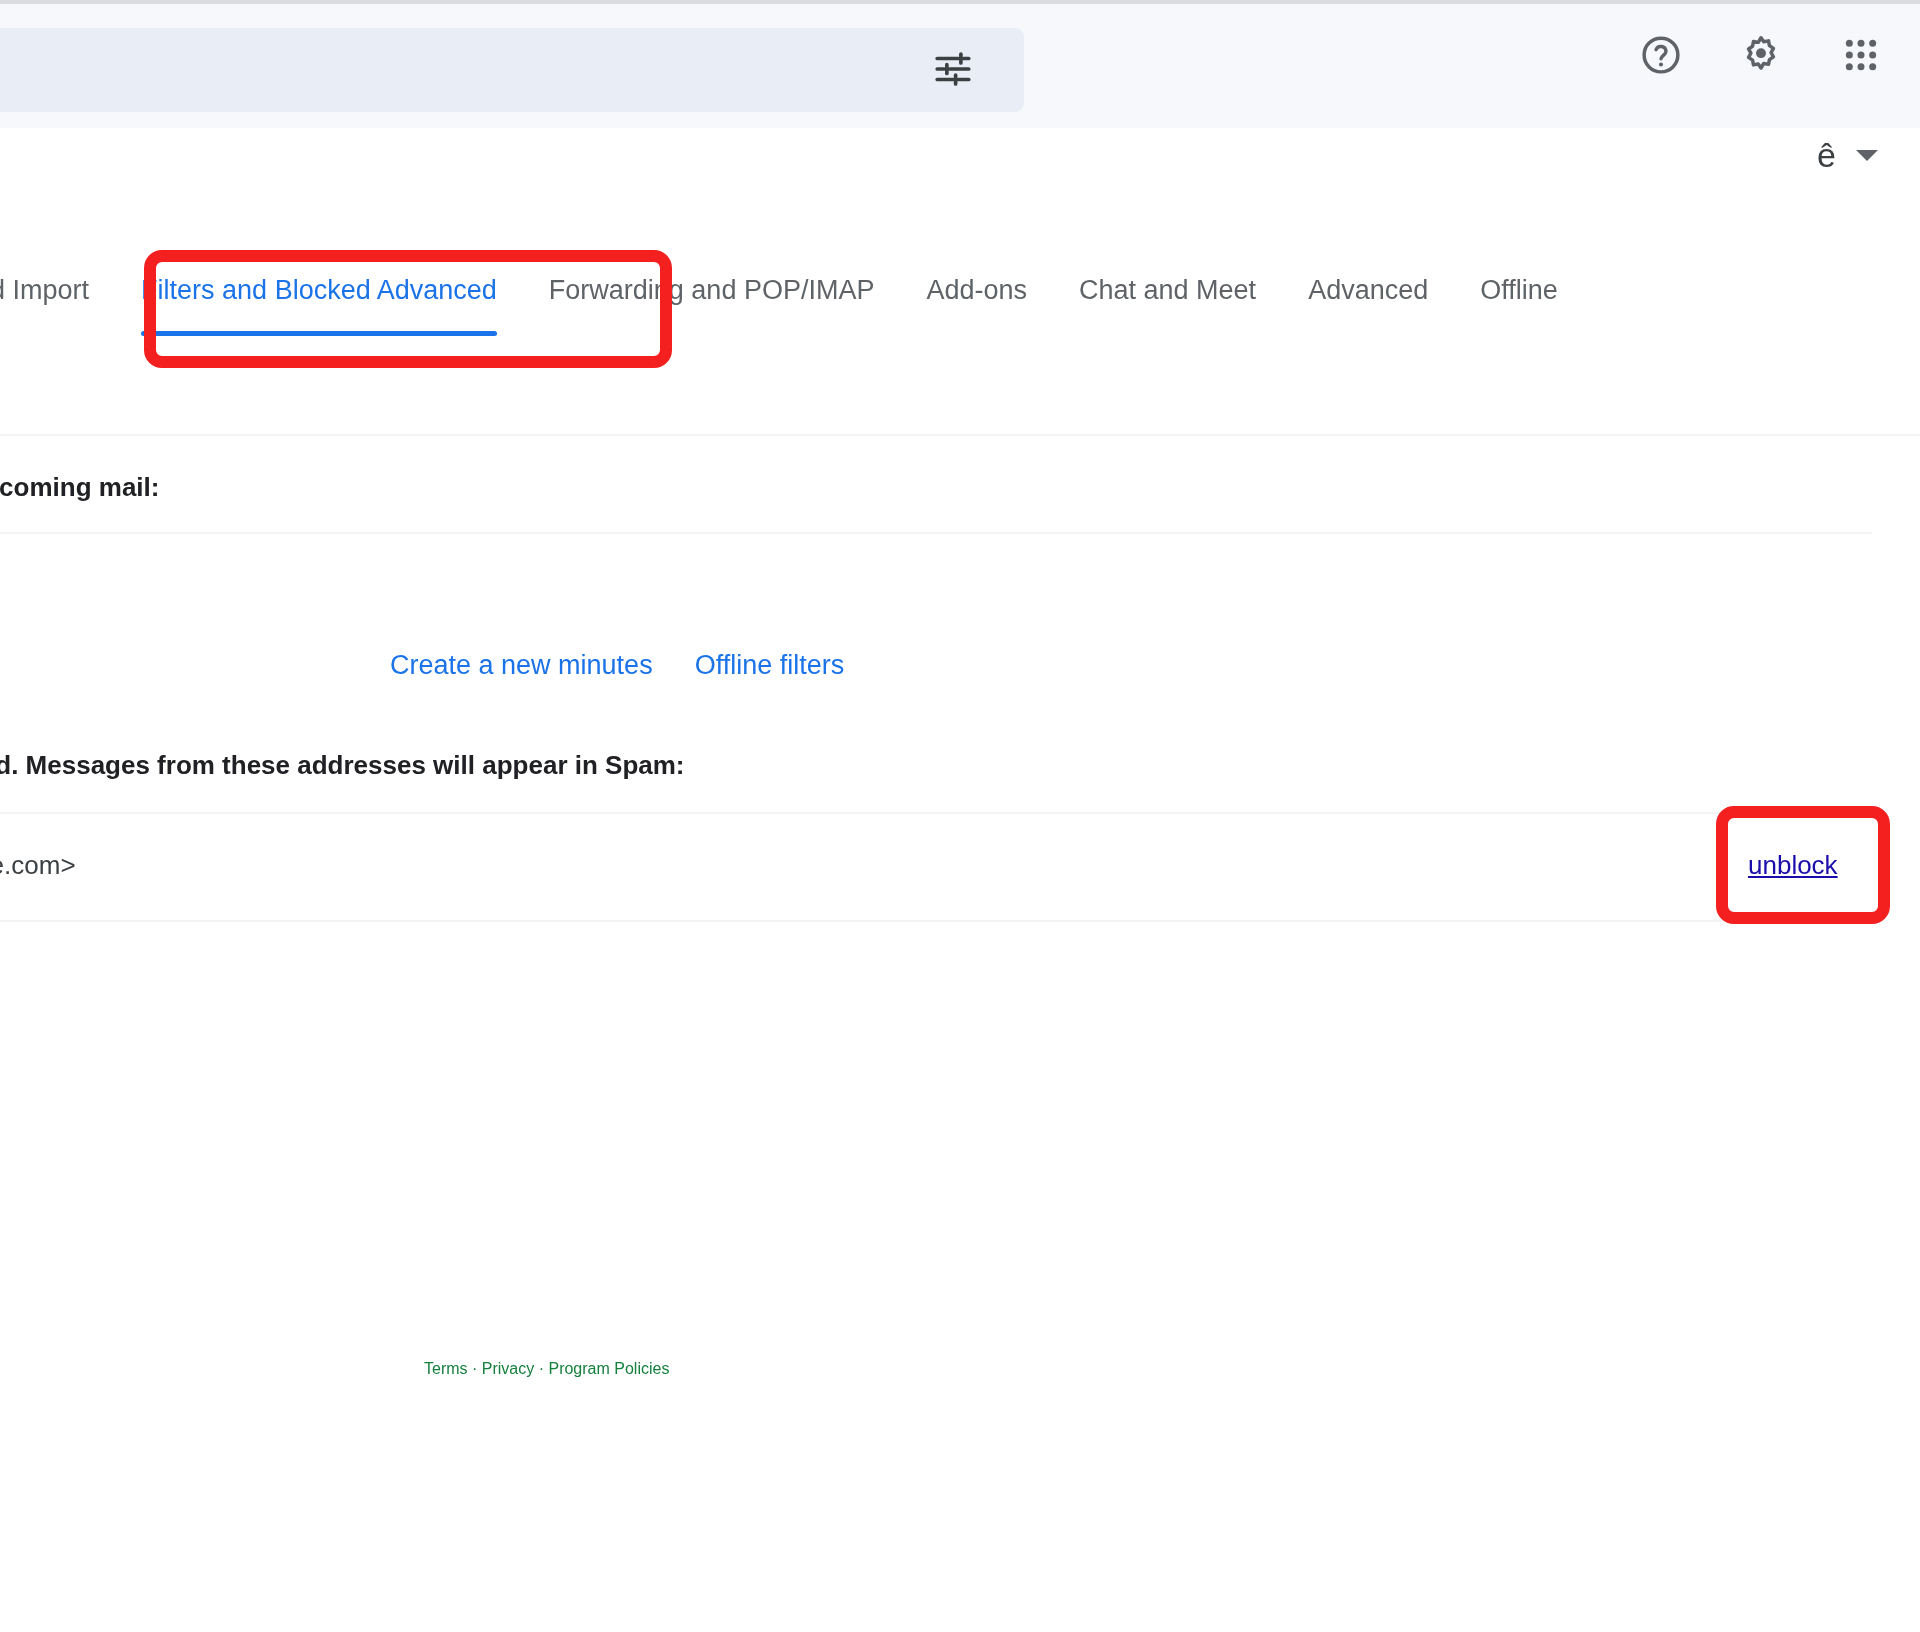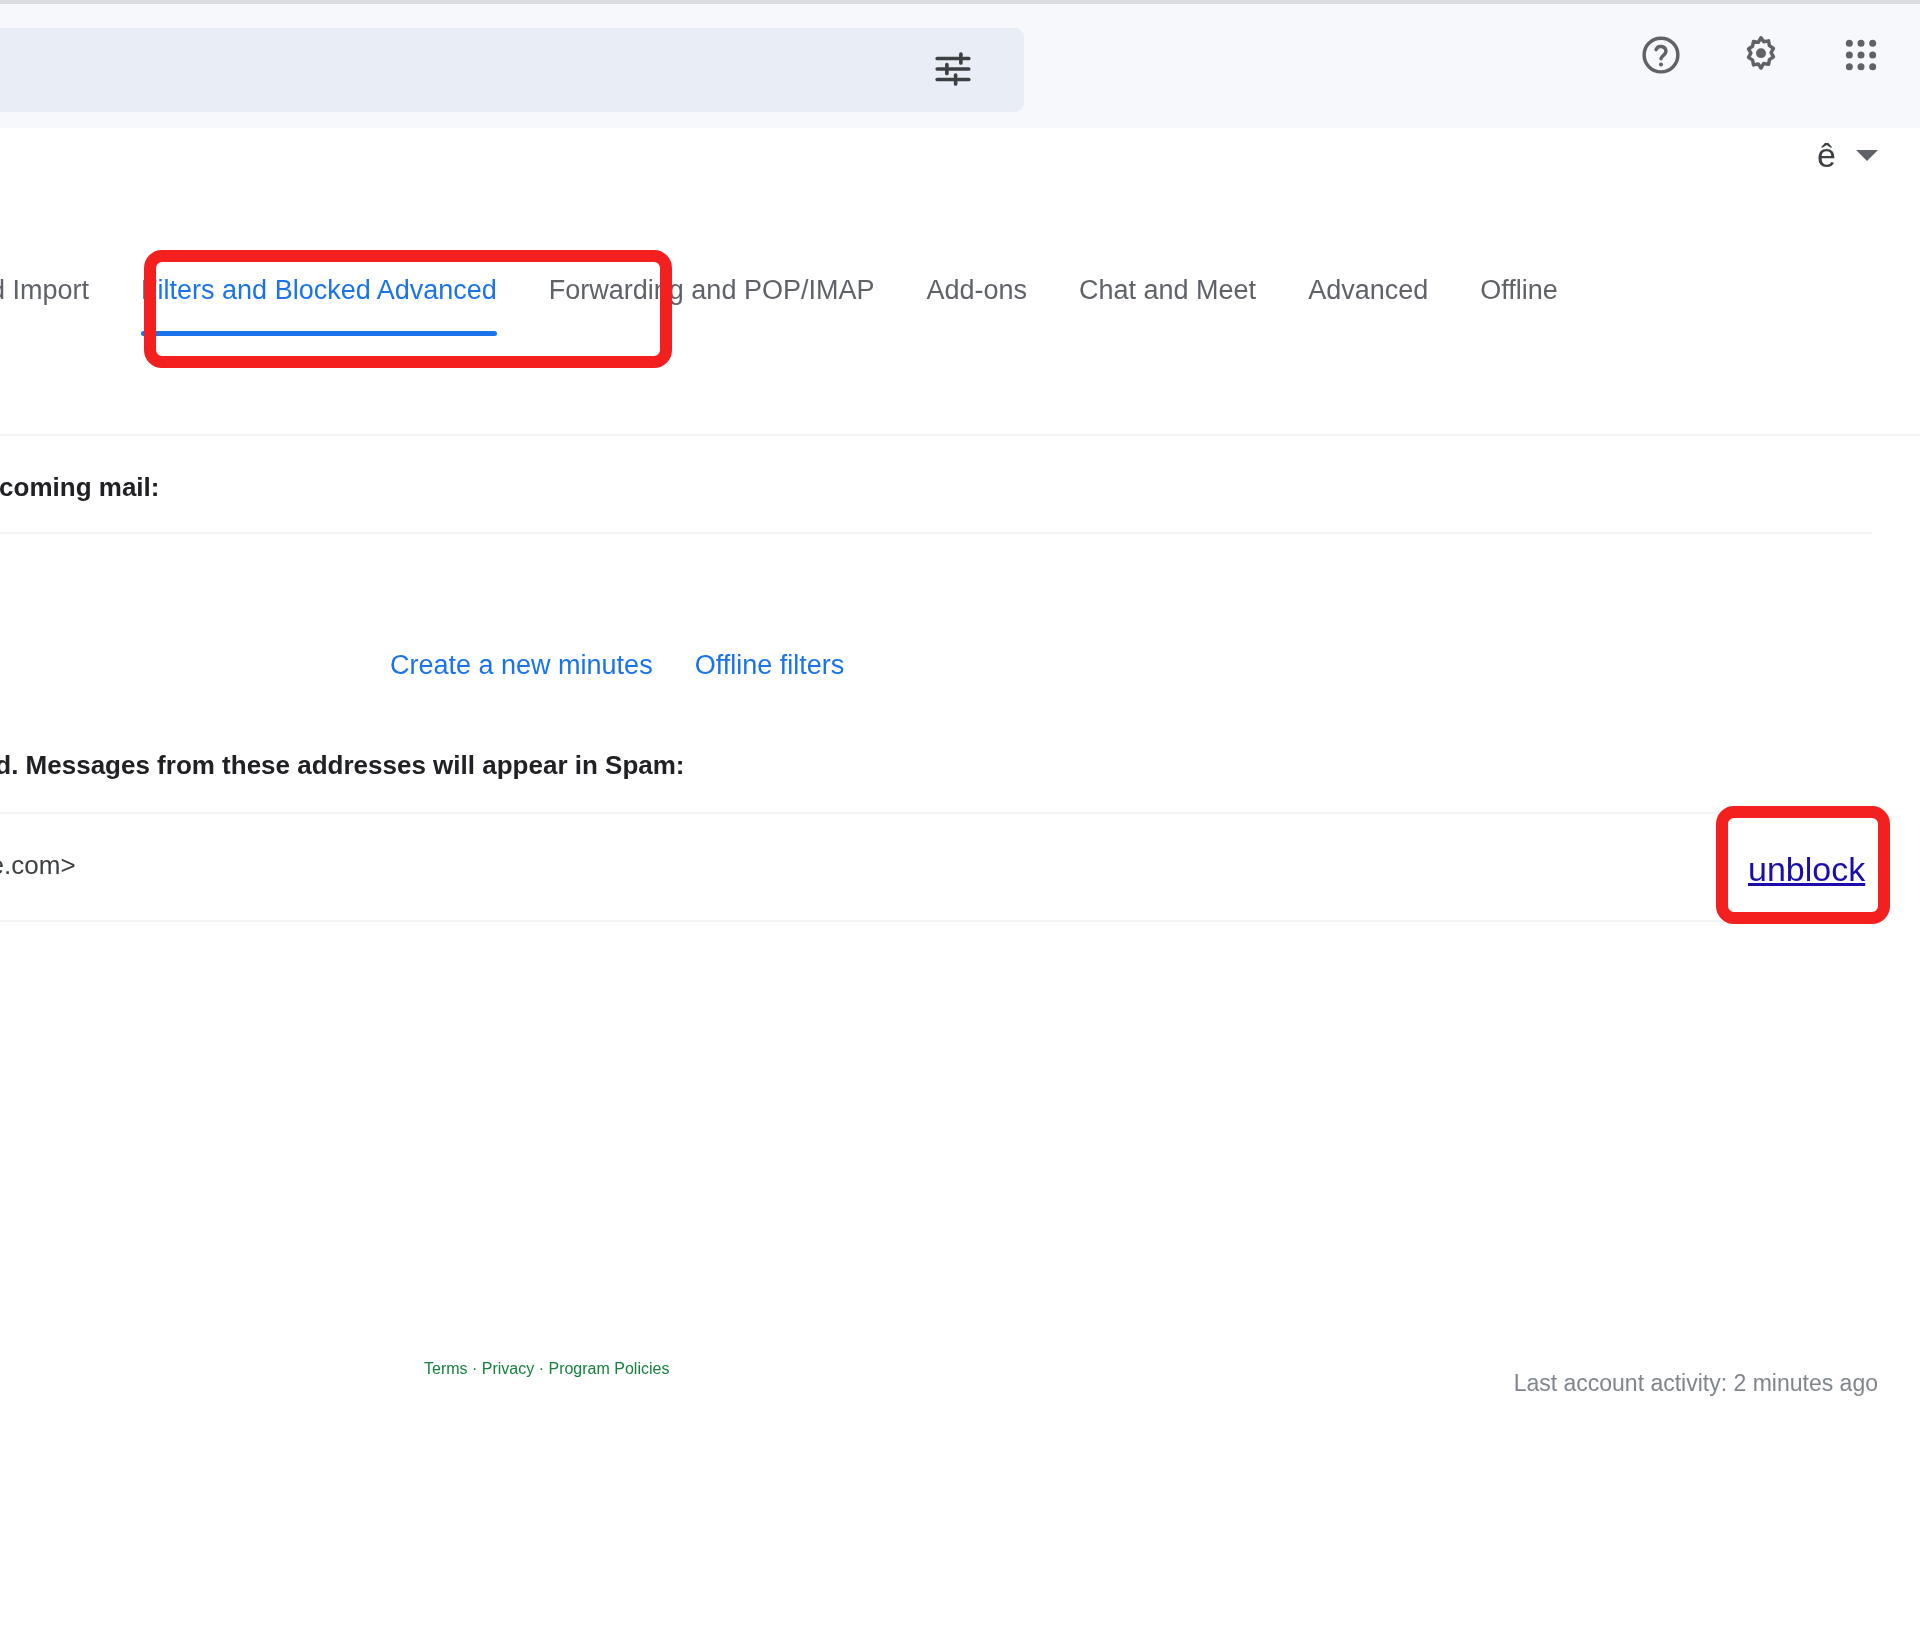--- a/index.html
+++ b/index.html
@@ -161,21 +161,21 @@
     left: -48px;
     top: 850px;
     font-size: 26px;
     color: #3c4043;
     white-space: nowrap;
   }
   .unblock-link {
     position: absolute;
     left: 1748px;
     top: 850px;
-    font-size: 34px;
+    font-size: 26px;
     color: #1a0dab;
     text-decoration: underline;
     cursor: pointer;
   }
 
   
   .footer-left {
     position: absolute;
     left: 424px;
     top: 1360px;
@@ -294,17 +294,16 @@
 
 <div class="blocked-address">hare.com&gt;</div>
 <div class="unblock-link">unblock</div>
 
 <div class="rule-line" id="rule-3"></div>
 
 <div class="footer-left">
   <span>Terms</span><span class="footer-sep"> · </span><span>Privacy</span><span class="footer-sep"> · </span><span>Program Policies</span>
 </div>
 <div class="footer-right">
-  <div>Last account activity: 2 minutes ago</div>
 </div>
 
 <div class="annot" id="annot-tab"></div>
 <div class="annot" id="annot-unblock"></div>
 
 </body></html>

